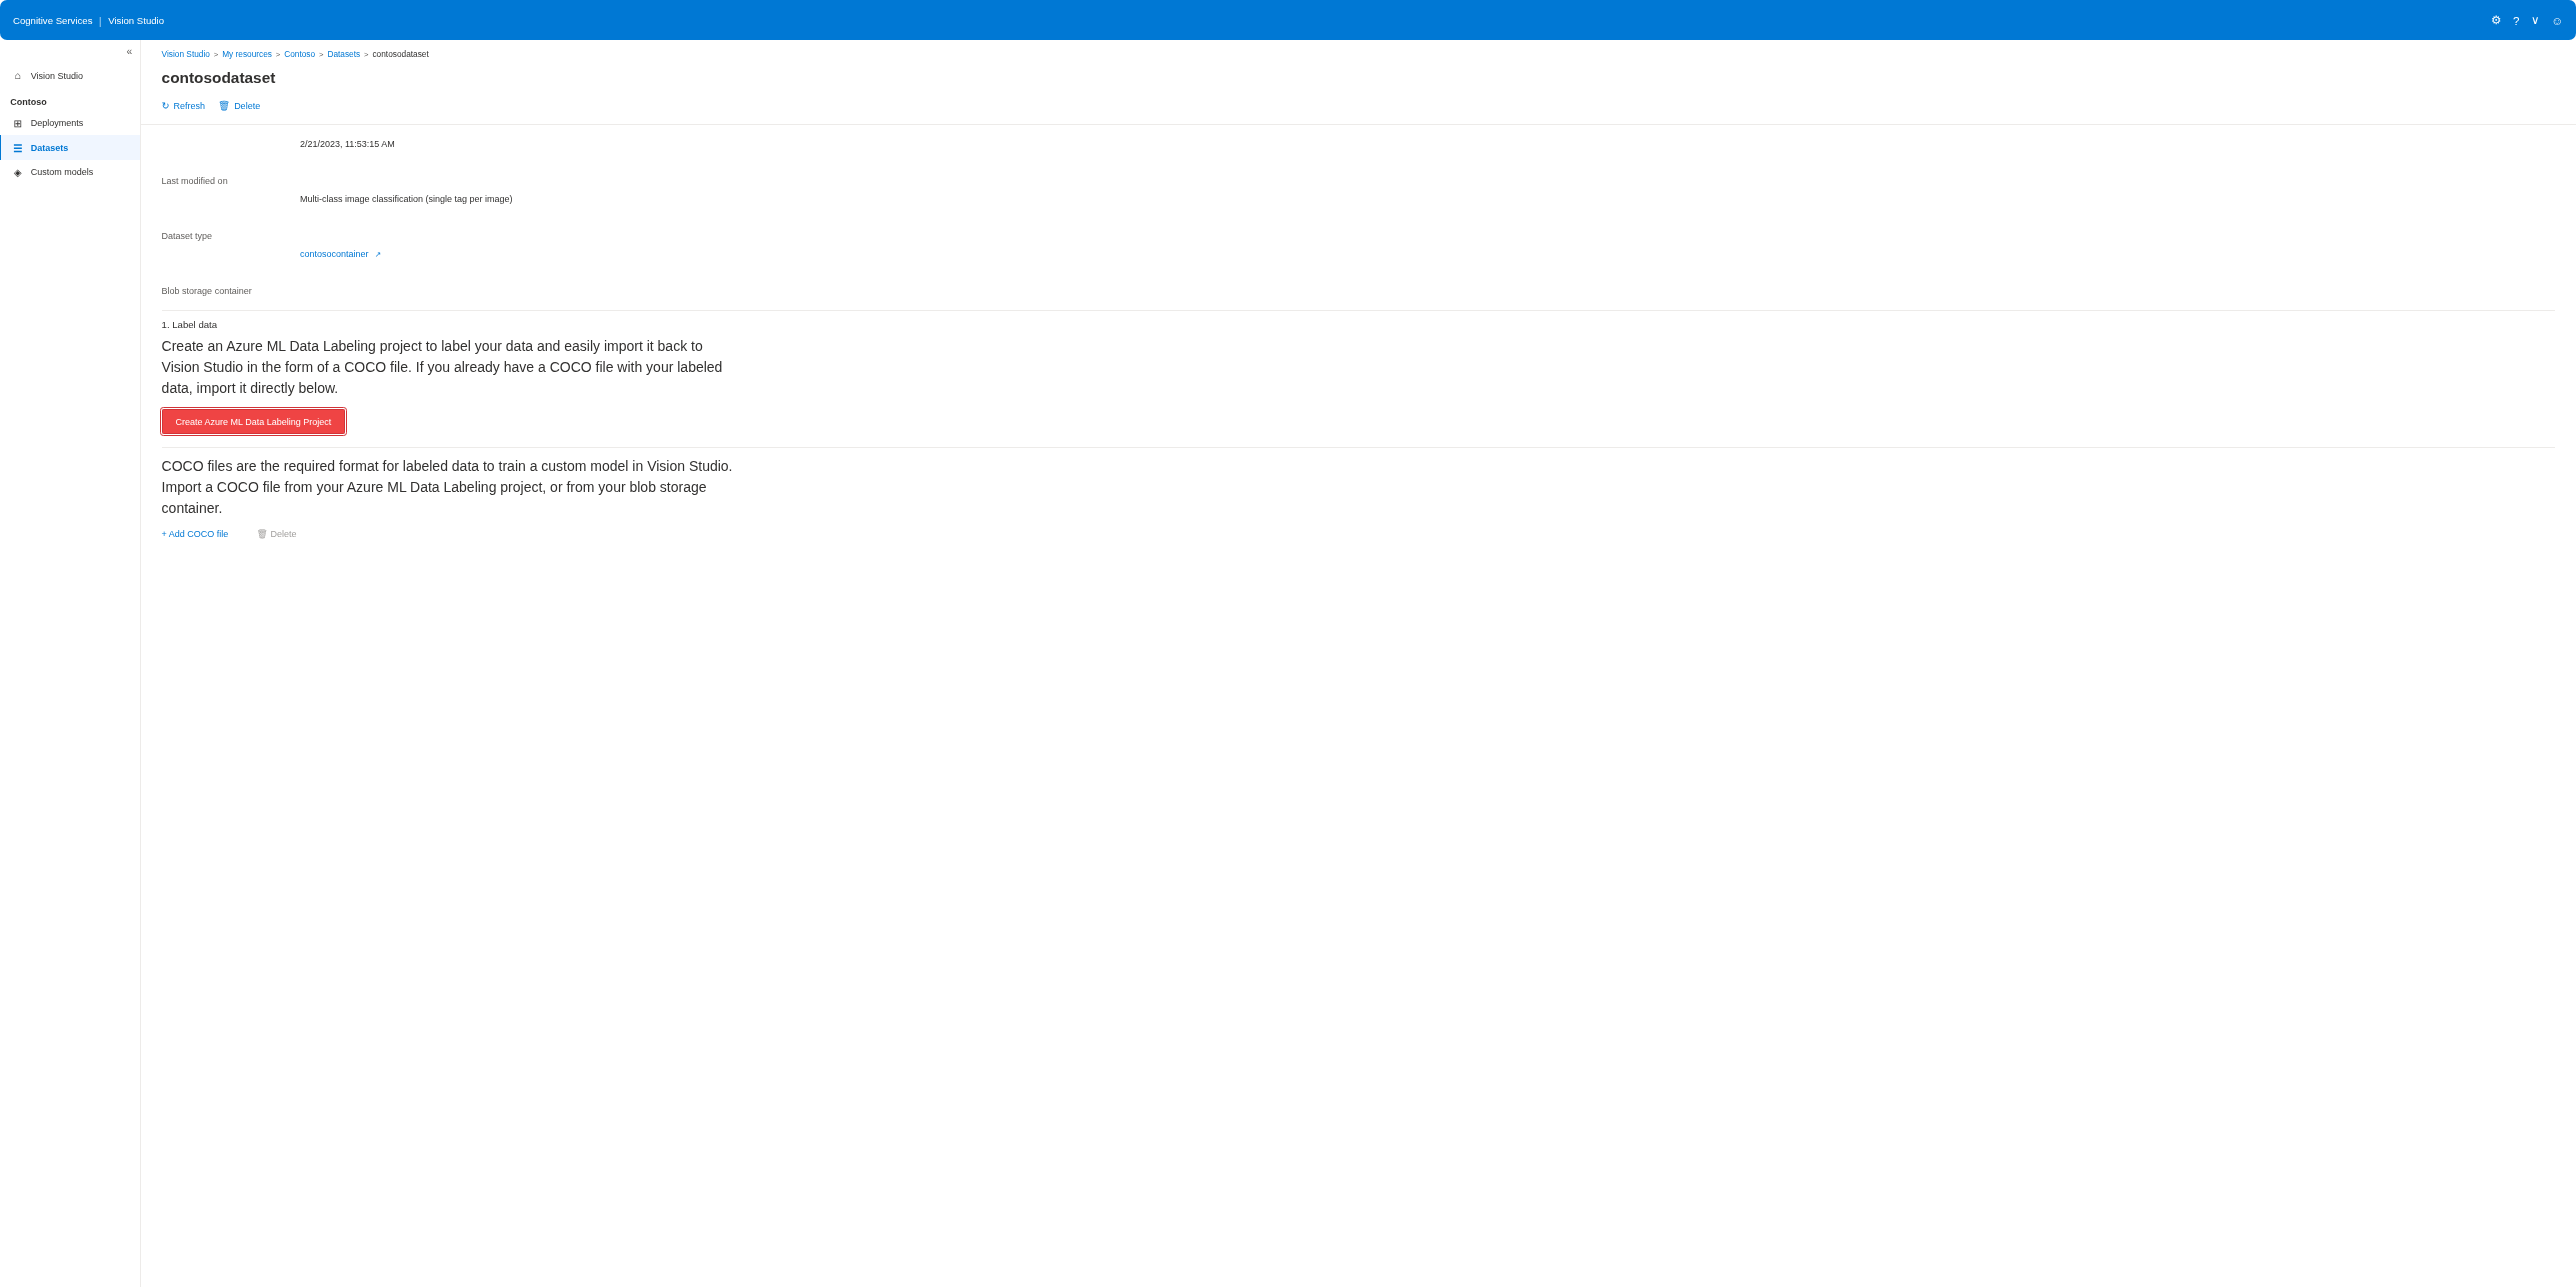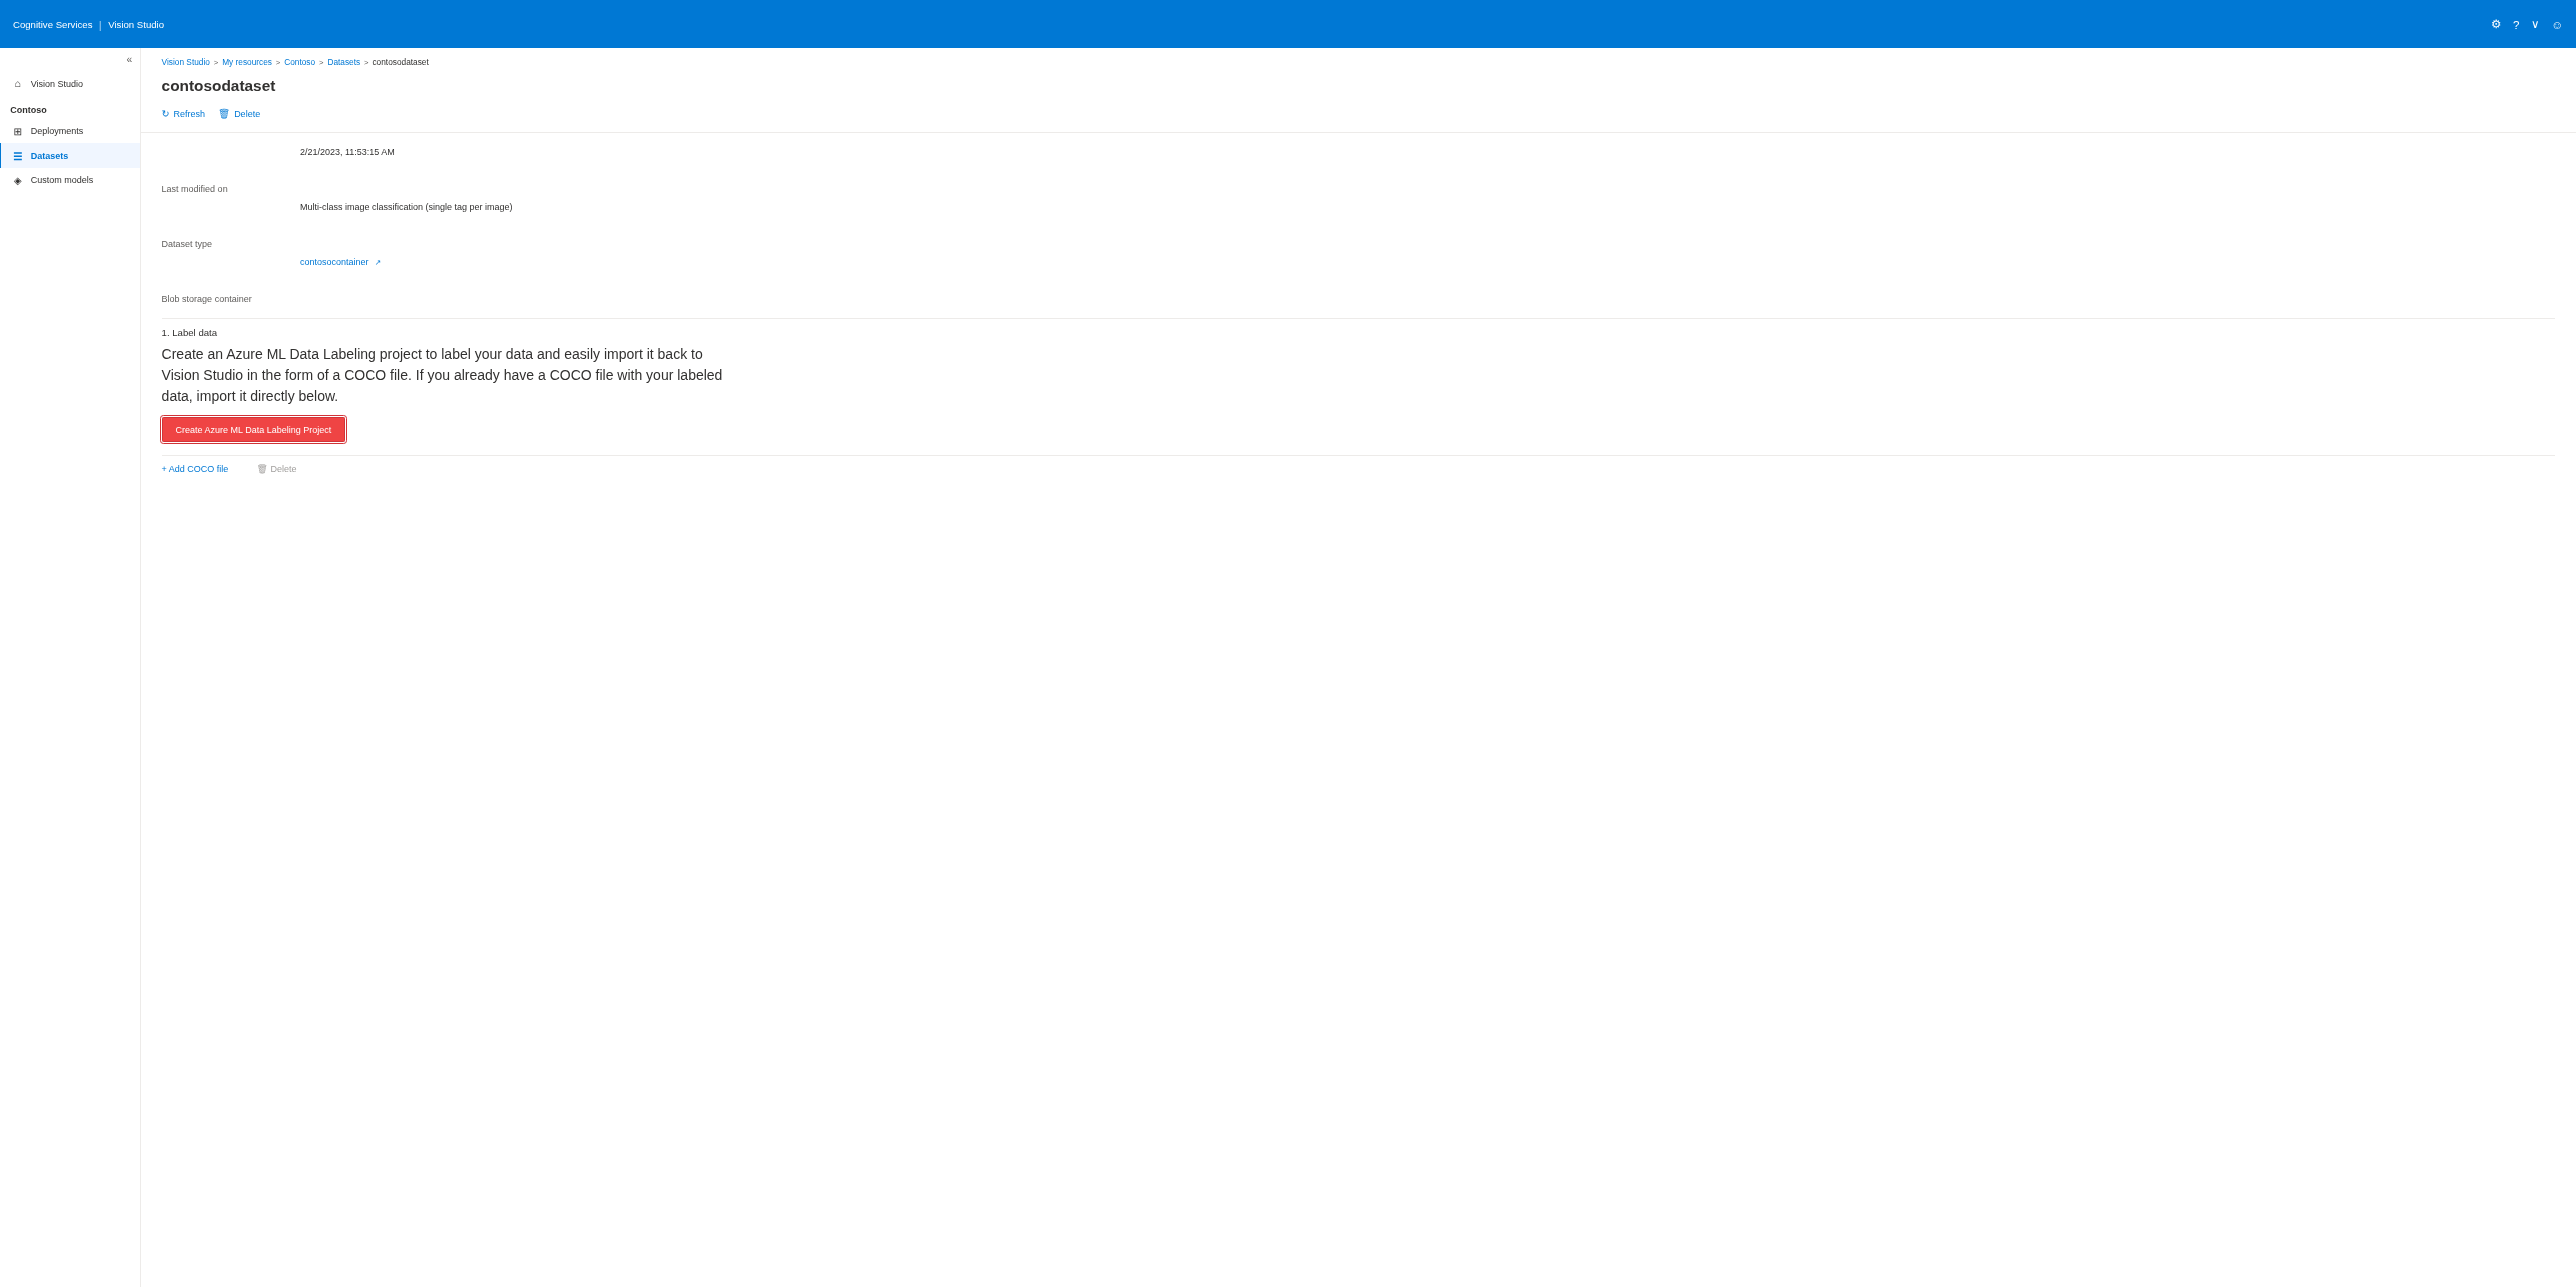--- a/index.html
+++ b/index.html
@@ -6,22 +6,23 @@
     body { font-family: 'Segoe UI', Arial, sans-serif; font-size: 9px; color: #323130; background: #fff; height: 100vh; display: flex; flex-direction: column; }
 
     
     .header {
       background: #0078d4;
       color: white;
       display: flex;
       align-items: center;
       justify-content: space-between;
       padding: 0 13px;
-      height: 48px;
+      height: 40px;
       flex-shrink: 0;
+      border-radius: 7px;
     }
     .header-left {
       display: flex;
       align-items: center;
       gap: 6.4px;
       font-size: 9.6px;
       font-weight: 400;
     }
     .header-separator {
       color: rgba(255,255,255,0.6);
@@ -331,20 +332,21 @@
 
     <div class="section">
       <div class="section-title">1. Label data</div>
       <div class="section-description">Create an Azure ML Data Labeling project to label your data and easily import it back to Vision Studio in the form of a COCO file. If you already have a COCO file with your labeled data, import it directly below.</div>
       <button class="btn-primary">Create Azure ML Data Labeling Project</button>
     </div>
 
     <hr class="divider">
 
     <div class="section">
+      <div class="section-description">COCO files are the required format for labeled data to train a custom model in Vision Studio. Import a COCO file from your Azure ML Data Labeling project, or from your blob storage container.</div>
       <div class="coco-actions">
         <button class="coco-add-btn">
           <span>+ Add COCO file</span>
         </button>
         <button class="coco-delete-btn">
           <span>🗑</span>
           <span>Delete</span>
         </button>
       </div>
     </div>

